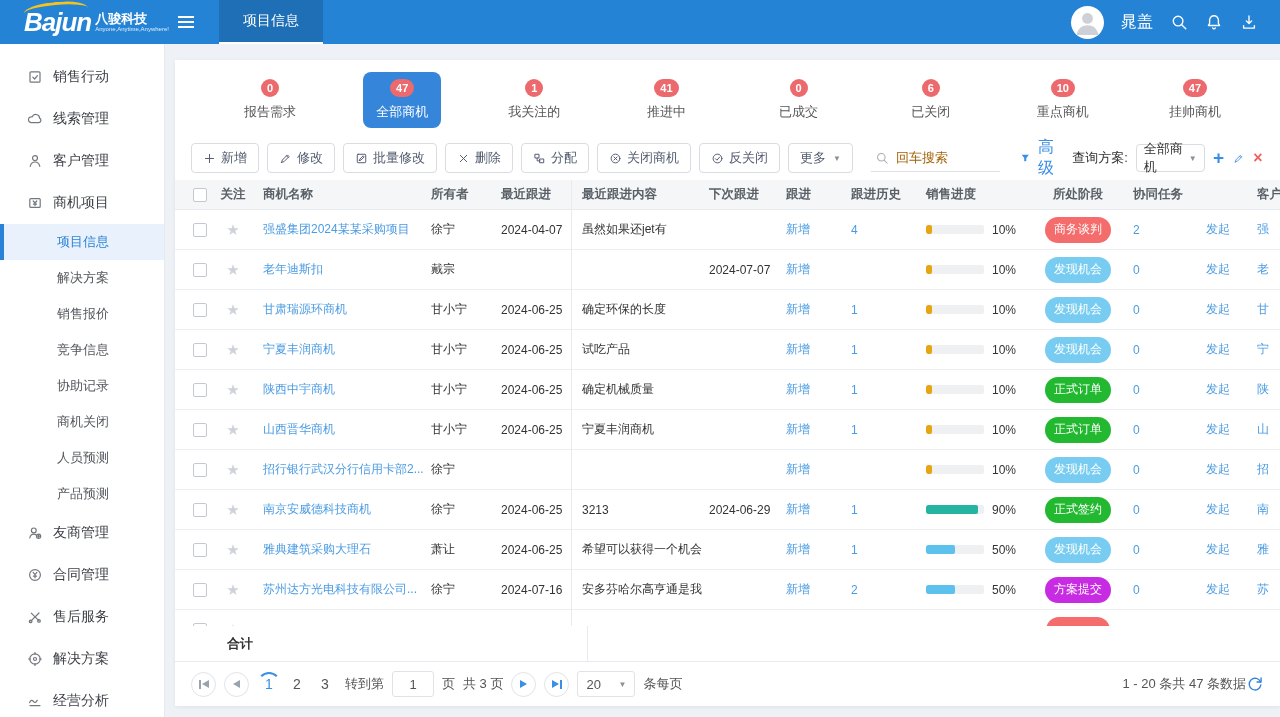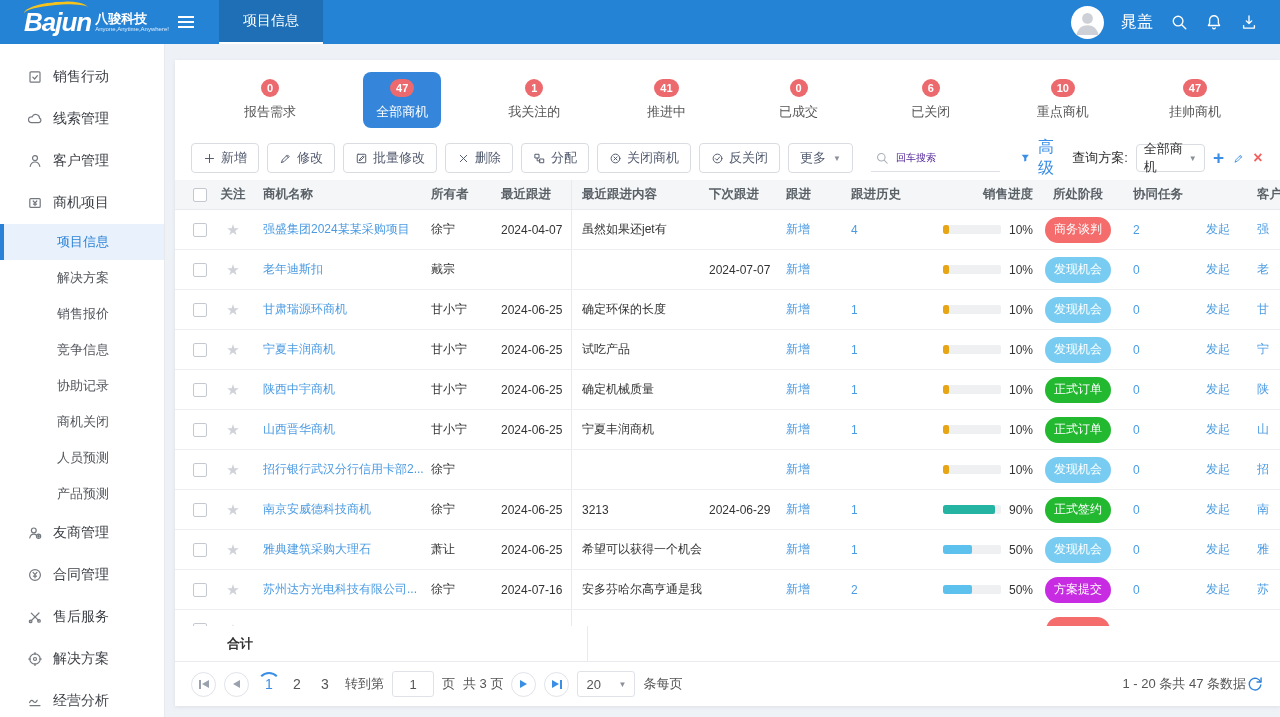--- a/index.html
+++ b/index.html
@@ -51,21 +51,21 @@
   
   .toolbar-row { height:36px; display:flex; align-items:center; padding:0 16px; gap:8px; }
   .tbtn-group { display:flex; gap:8px; }
   .tbtn { height:30px; border:1px solid #d9dce1; border-radius:4px; background:#fff; display:flex;
     align-items:center; gap:5px; padding:0 11px; font-size:13px; color:#515a6e; cursor:pointer; white-space:nowrap; }
   .tico { width:13px; height:13px; color:#515a6e; }
   .caret { font-size:8px; color:#8a8f98; margin-left:2px; }
   .search-wrap { margin-left:10px; display:flex; align-items:center; gap:7px; border-bottom:1px solid #dcdfe6;
     height:28px; width:168px; padding:0 4px; cursor:text; }
   .sico { width:14px; height:14px; color:#a9afb8; }
-  .search-ph { font-size:10px; color:#4c1d95; }
+  .search-ph { font-size:13px; color:#a16207; }
   .funnel { width:14px; height:14px; color:#3a8ee6; margin-left:12px; cursor:pointer; }
   .adv { color:#3a8ee6; font-size:16px; cursor:pointer; }
   .qlabel { font-size:13px; color:#333; margin-left:2px; white-space:nowrap; }
   .qselect { width:86px; height:28px; border:1px solid #d9dce1; border-radius:4px; display:flex;
     align-items:center; justify-content:space-between; padding:0 7px; font-size:13px; cursor:pointer; }
   .mini { width:16px; display:flex; align-items:center; justify-content:center; cursor:pointer; }
   .mini.plus { color:#3a8ee6; font-size:19px; font-weight:bold; }
   .mini.pen { width:15px; height:15px; color:#3a8ee6; }
   .mini.xred { color:#f25f5f; font-size:16px; font-weight:bold; }
 
@@ -77,21 +77,21 @@
   .thead .cell { font-weight:bold; font-size:12.5px; color:#596066; }
   .c0{width:36px; justify-content:center; padding-left:14px;}
   .c1{width:44px; justify-content:center;}
   .c2{width:168px; padding-left:8px;}
   .c3{width:70px; padding-left:8px;}
   .c4{width:78px; padding-left:8px;}
   .c5{width:132px; padding-left:10px; border-left:1px solid #e8eaed;}
   .c6{width:75px; padding-left:6px;}
   .c7{width:65px; padding-left:8px;}
   .c8{width:75px; padding-left:8px;}
-  .c9{width:115px; padding-left:8px;justify-content:flex-end;}
+  .c9{width:115px; padding-left:8px;}
   .c10{width:90px; justify-content:center;}
   .c11{width:75px; padding-left:10px;}
   .c12{width:55px; padding-left:8px;}
   .c13{width:60px; padding-left:4px;}
   .cbx { width:14px; height:14px; border:1px solid #c4c8cf; border-radius:2px; background:#fff; flex:0 0 14px; cursor:pointer; }
   .star { color:#cfd3d9; font-size:15px; cursor:pointer; }
   .lk { color:#4b9be2; text-decoration:none; cursor:pointer; }
   .nowrap { white-space:nowrap; overflow:hidden; }
   .ptrack { width:58px; height:9px; background:#eef0f2; border-radius:2px; overflow:hidden; display:inline-block; flex:0 0 58px; }
   .pfill { display:block; height:100%; border-radius:2px; }

